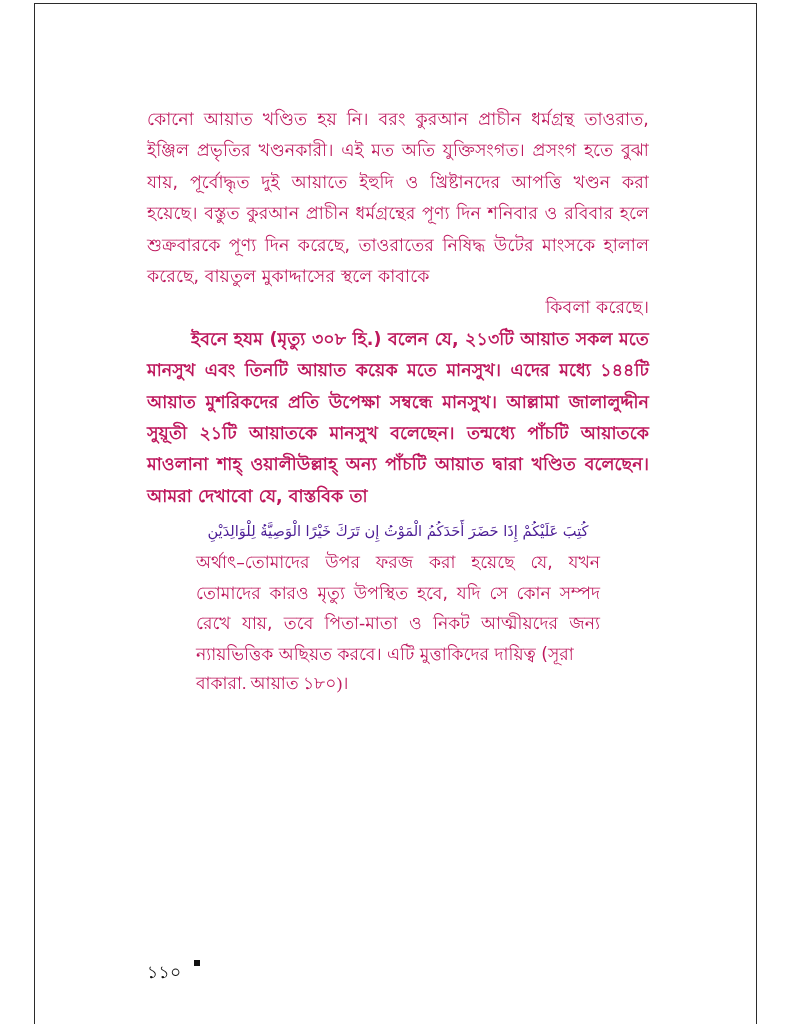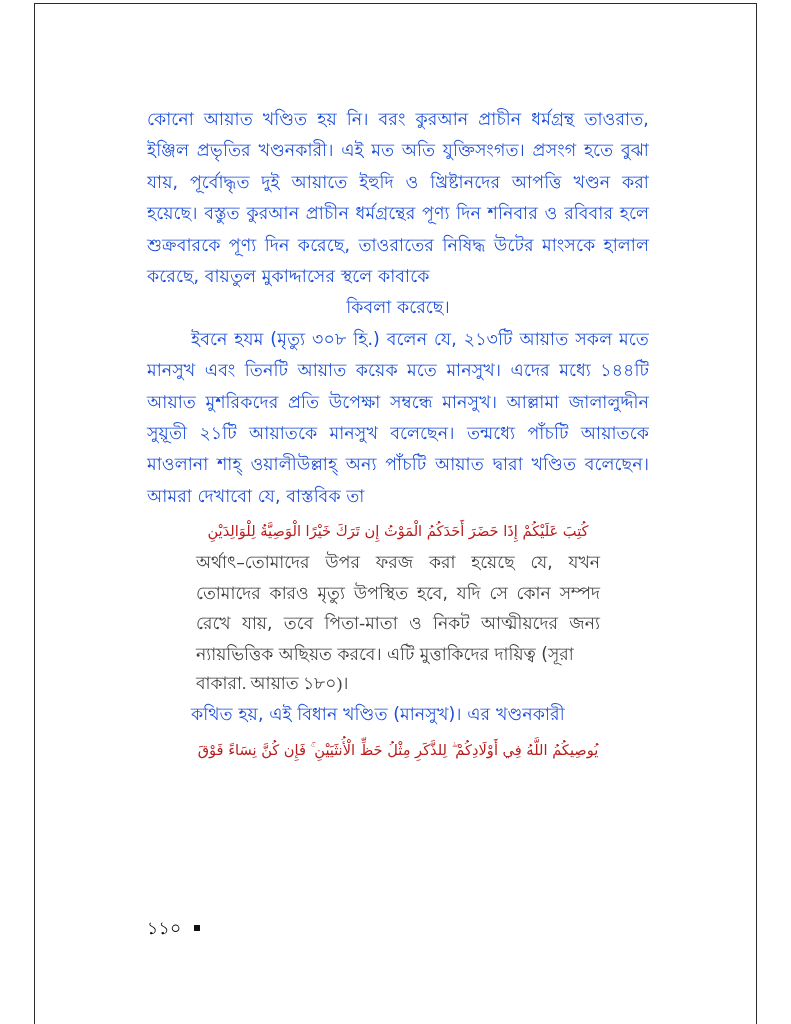--- a/index.html
+++ b/index.html
@@ -42,83 +42,84 @@
     left: 147px;
     top: 104px;
     width: 502px;
   }
 
   
   .bn-para {
     font-family: "DejaVu Sans", "Liberation Sans", sans-serif;
     font-size: 17.4px;
     line-height: 31.4px;
-    color: #1d4ed8;
+    color: #be185d;
     text-align: justify;
     text-justify: inter-word;
     margin: 0;
     letter-spacing: 0.1px;
   }
 
   .bn-para + .bn-para {
     margin-top: 0;
   }
 
   .bn-para.indent {
     text-indent: 44px;
+    font-weight: bold;
   }
 
   
   .bn-para > .lastline {
     display: block;
-    text-align: center;
+    text-align: right;
   }
 
   
   .ar-block {
     direction: rtl;
     unicode-bidi: bidi-override;
     font-family: "DejaVu Sans", "Liberation Sans", sans-serif;
     font-size: 14.6px;
     line-height: 25px;
-    color: #b91c1c;
+    color: #4c1d95;
     text-align: center;
     margin: 6px 0 4px 0;
   }
 
   .ar-block .ar-line {
     display: block;
     white-space: nowrap;
   }
 
   
   .bn-translation {
     font-family: "DejaVu Sans", "Liberation Sans", sans-serif;
     font-size: 17.2px;
     line-height: 30.4px;
-    color: #404040;
+    color: #be185d;
     margin: 4px 0 0 49px;
     width: 404px;
     text-align: justify;
     text-justify: inter-word;
   }
 
   .bn-translation > .lastline {
     display: block;
     text-align: left;
     font-family: Liberation Serif, serif;
   }
 
   
   .page-footer {
     position: absolute;
     left: 147px;
-    top: 916px;
+    top: 960px;
     display: flex;
-    align-items: center;
+    align-items: flex-start;
     gap: 12px;
     font-family: "DejaVu Sans", "Liberation Sans", sans-serif;
     font-size: 17.2px;
     line-height: 24px;
     color: #111111;
   }
 
   .footer-sep {
     display: inline-block;
     width: 6px;
@@ -154,25 +155,23 @@
     <div class="ar-block">
       <span class="ar-line">كُتِبَ عَلَيْكُمْ إِذَا حَضَرَ أَحَدَكُمُ الْمَوْتُ إِن تَرَكَ خَيْرًا الْوَصِيَّةُ لِلْوَالِدَيْنِ</span>
     </div>
 
     <p class="bn-translation">
       <span>অর্থাৎ–তোমাদের উপর ফরজ করা হয়েছে যে, যখন তোমাদের কারও মৃত্যু উপস্থিত হবে, যদি সে কোন সম্পদ রেখে যায়, তবে পিতা-মাতা ও নিকট আত্মীয়দের জন্য ন্যায়ভিত্তিক অছিয়ত করবে। এটি মুত্তাকিদের দায়িত্ব (সূরা</span>
       <span class="lastline">বাকারা. আয়াত ১৮০)।</span>
     </p>
 
     <p class="bn-para indent">
-      <span>কথিত হয়, এই বিধান খণ্ডিত (মানসুখ)। এর খণ্ডনকারী</span>
     </p>
 
     <div class="ar-block">
-      <span class="ar-line">يُوصِيكُمُ اللَّهُ فِي أَوْلَادِكُمْ ۖ لِلذَّكَرِ مِثْلُ حَظِّ الْأُنثَيَيْنِ ۚ فَإِن كُنَّ نِسَاءً فَوْقَ</span>
     </div>
 
   </div>
 
   <div class="page-footer">
     <span class="footer-page-number">১১০</span>
     <span class="footer-sep"></span>
   </div>
 
 </div>

